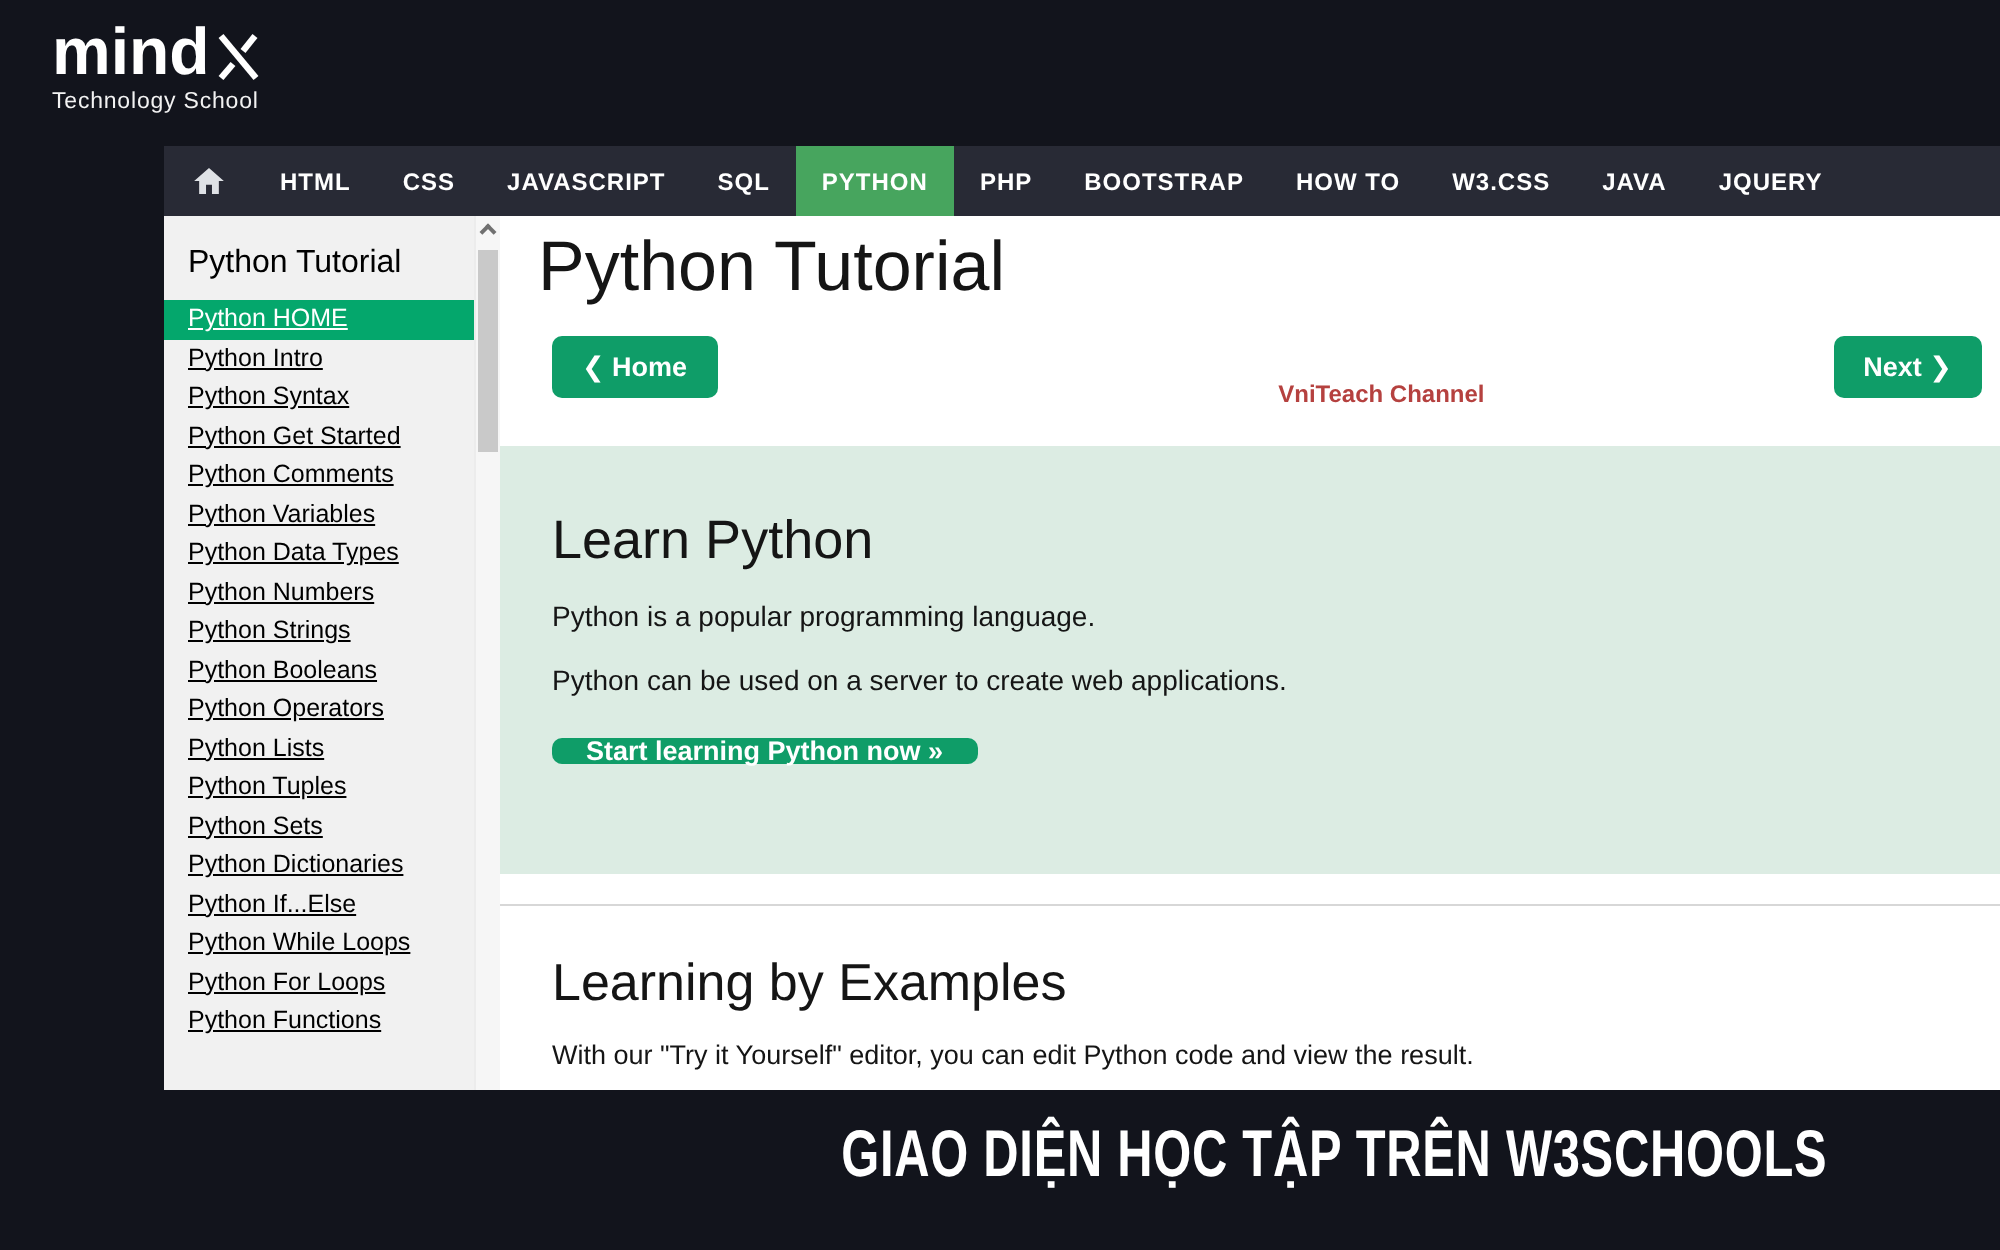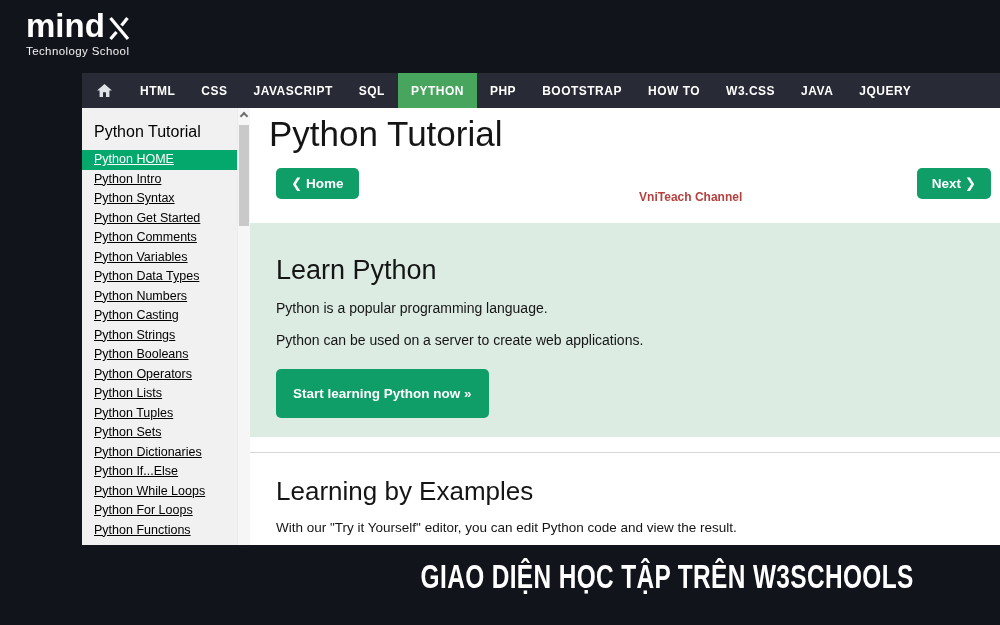--- a/index.html
+++ b/index.html
@@ -78,21 +78,21 @@
 
   .green-section{
     margin-top:22px;background:var(--section-bg-green);
     height:214px;padding:33px 26px;
   }
   .section-title{font-size:27px;font-weight:normal;color:#151515;line-height:1.05;}
   .green-section p{font-size:14px;color:#151515;margin-top:16px;}
   .cta-btn{
     display:inline-block;margin-top:21px;background:var(--button-green);color:#fff;
     border:none;border-radius:5px;font-family:inherit;font-size:13.5px;font-weight:bold;
-    padding:18px 17px;cursor:pointer;line-height:1;
+    padding:0 17px;cursor:pointer;line-height:1;
   }
 
   .divider{border:none;border-top:1px solid #d7d7d7;margin:15px 0 0 0;}
   .examples{padding:0 26px;}
   .examples .section-title{margin-top:25px;font-size:26px;}
   .examples p{font-size:13.5px;color:#151515;margin-top:15px;}
 
   
   .caption{position:absolute;left:12px;right:0;top:558px;text-align:right;}
   .caption span{
@@ -165,21 +165,20 @@
           <div class="side-item">Python Get Started</div>
 
           <div class="side-item">Python Comments</div>
 
           <div class="side-item">Python Variables</div>
 
           <div class="side-item">Python Data Types</div>
 
           <div class="side-item">Python Numbers</div>
 
-          <div class="side-item">Python Casting</div>
 
           <div class="side-item">Python Strings</div>
 
           <div class="side-item">Python Booleans</div>
 
           <div class="side-item">Python Operators</div>
 
           <div class="side-item">Python Lists</div>
 
           <div class="side-item">Python Tuples</div>

